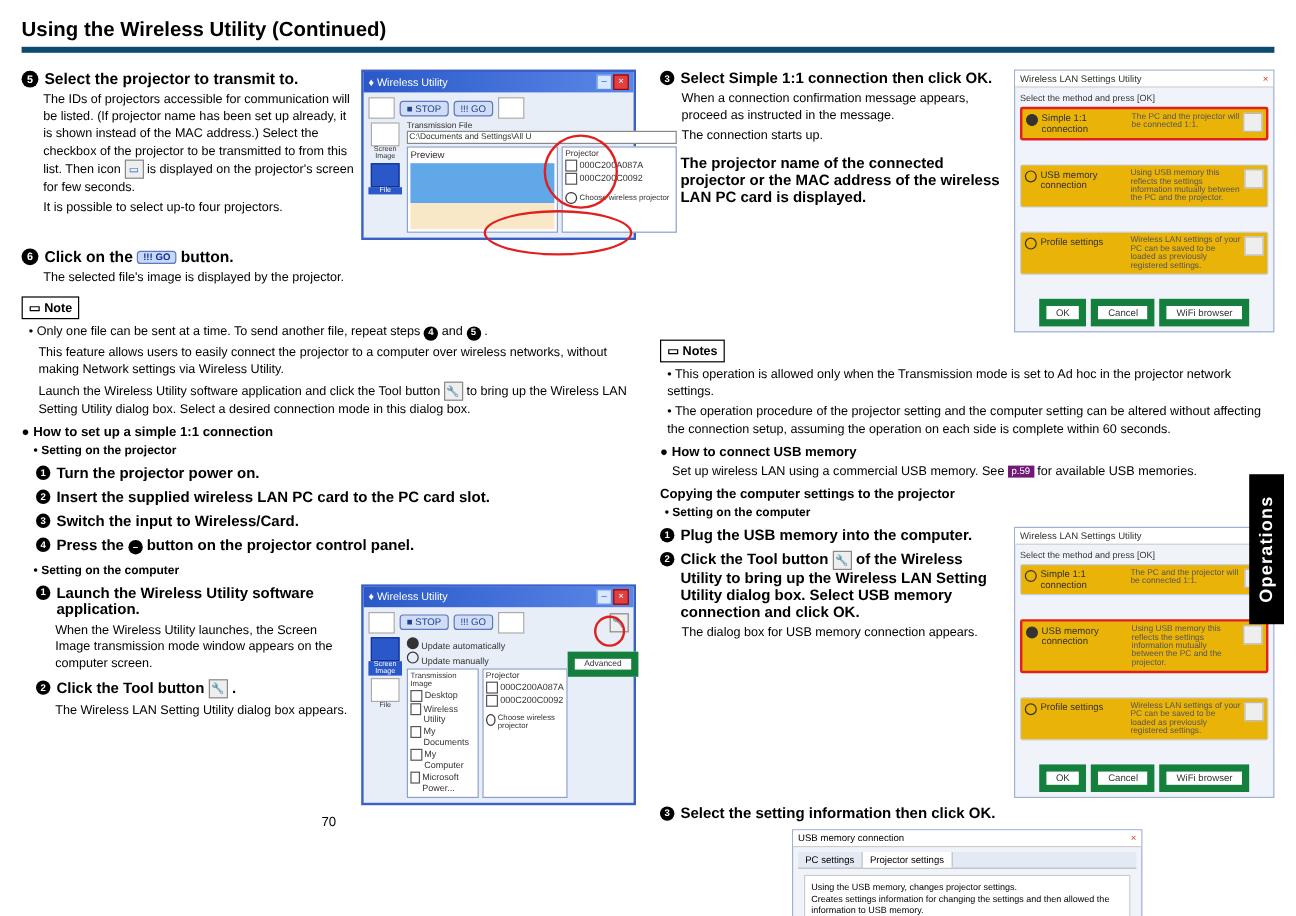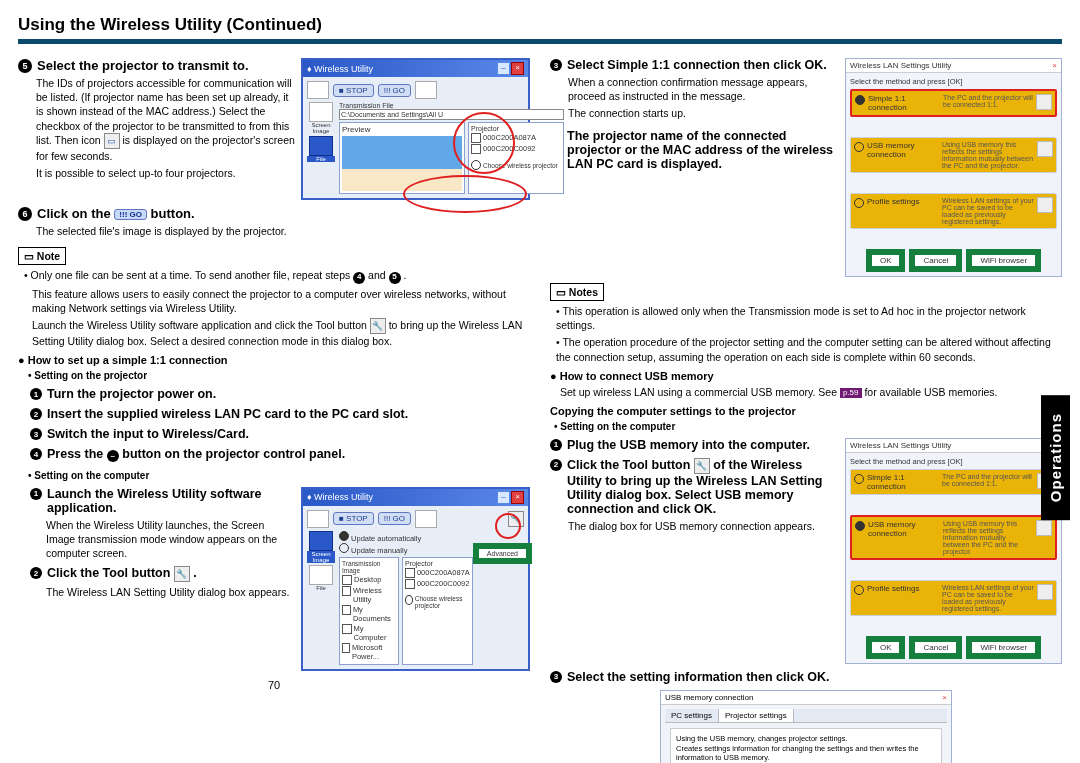--- a/index.html
+++ b/index.html
@@ -554,21 +554,21 @@
           <span>USB memory connection</span>
             <span style="color:#e04040">×</span>
         </div>
         <div style="padding:4px">
           <div class="tabs">
             <div class="tab">PC settings</div>
             <div class="tab active">Projector settings</div>
           </div>
           <div class="inner">
             <div>Using the USB memory, changes projector settings.</div>
-            <div>Creates settings information for changing the settings and then writes the information to USB memory.</div>
+            <div>Creates settings information for changing the settings and then allowed the information to USB memory.</div>
             <div style="margin-top:6px">To execute, press [OK].</div>
             <div style="margin-top:3px"><span style="display:inline-block;width:8px;height:8px;border:1px solid #333;background:#333"></span> <span>Copies the current PC settings information.</span></div>
           </div>
           <div class="dlg-btns">
             <span class="dlg-btn">OK</span>
             <span class="dlg-btn">Cancel</span>
           </div>
         </div>
       </div>
 

